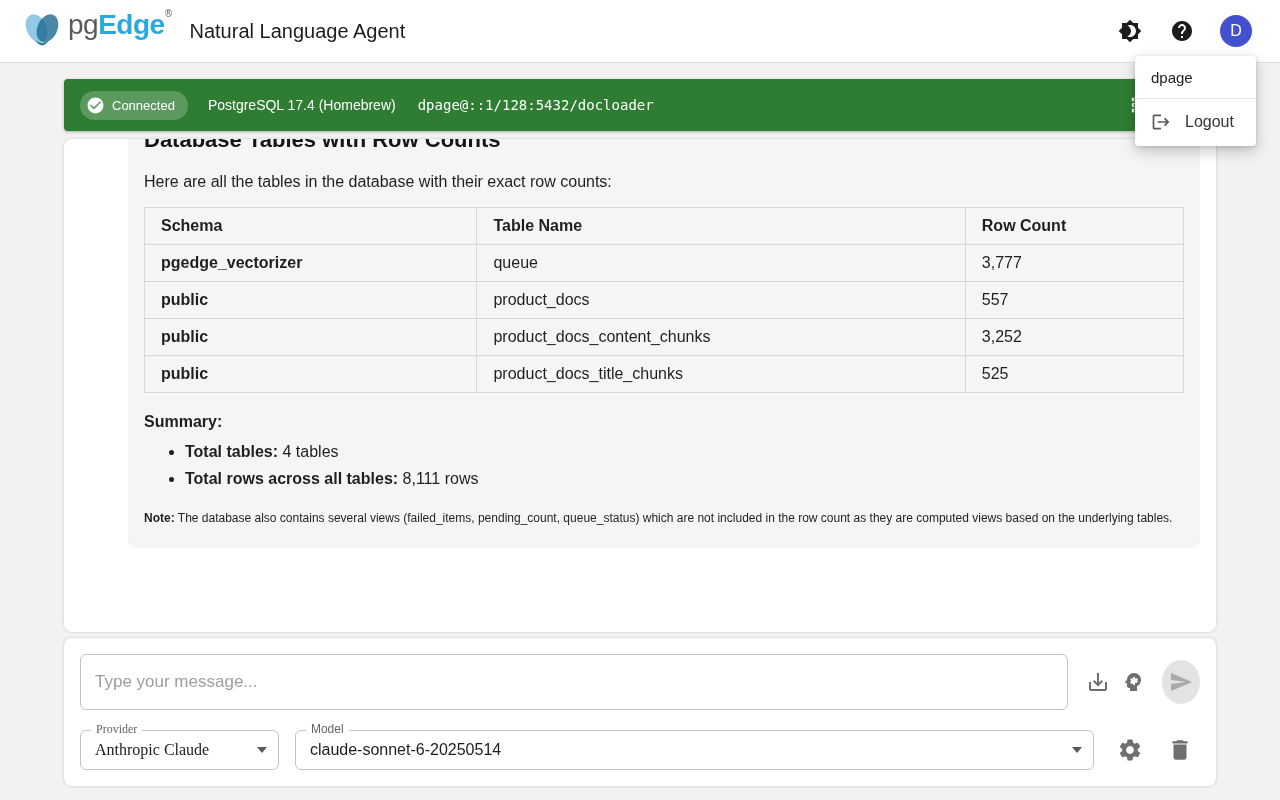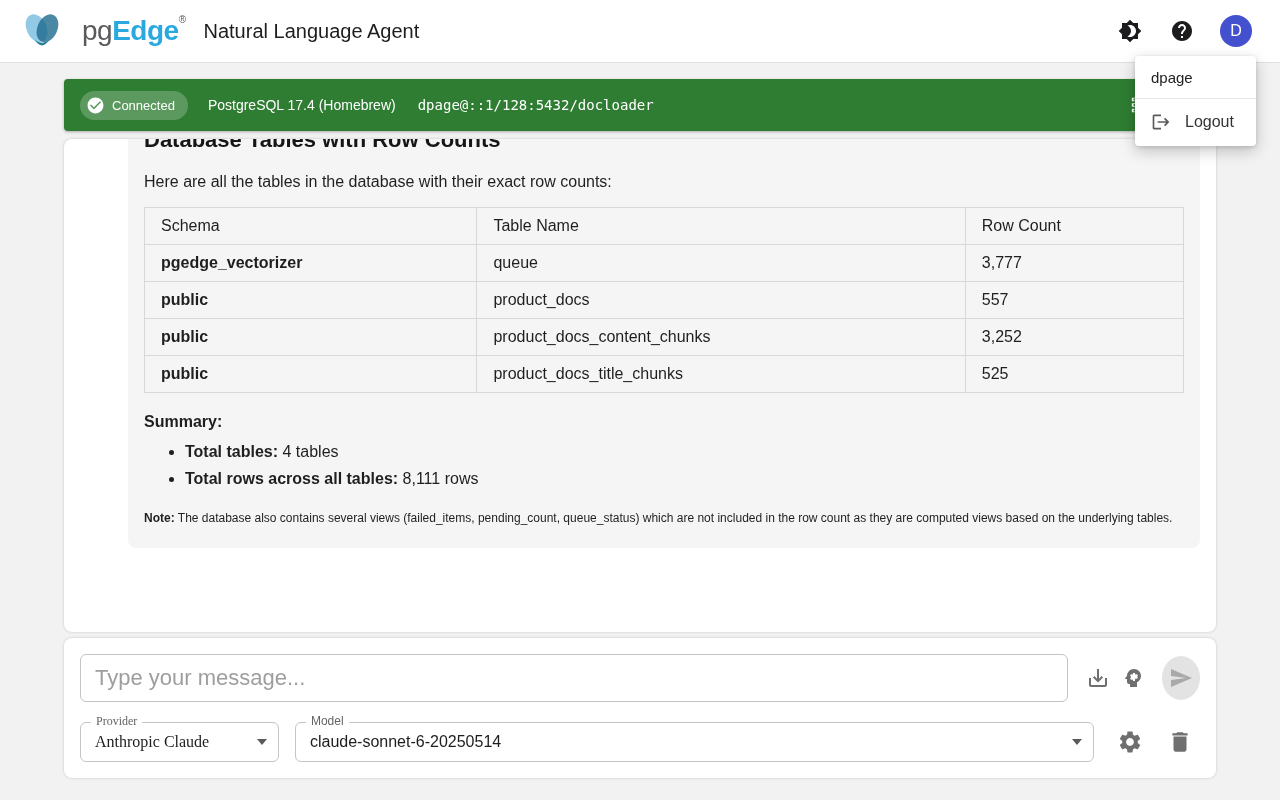--- a/index.html
+++ b/index.html
@@ -2,21 +2,21 @@
 <html><head>
 <meta charset="utf-8">
 <style>
   * { box-sizing: border-box; margin: 0; padding: 0; }
   html,body { width:1280px; height:800px; overflow:hidden;
     font-family:"Liberation Sans", sans-serif; background:#f2f2f2; }
 
   
   .app-header { height:63px; background:#fff; border-bottom:1px solid #e0e0e0;
     display:flex; align-items:center; padding:0 28px 0 20px; position:relative; z-index:5; }
-  .logo { display:flex; align-items:center; gap:18px; }
+  .logo { display:flex; align-items:flex-start; gap:4px; }
   .logo-text { font-size:28px; line-height:1; letter-spacing:-0.5px; }
   .logo-pg { color:#595a5c; font-weight:400; }
   .logo-edge { color:#29a9e0; font-weight:700; }
   .logo-reg { font-size:10px; color:#595a5c; vertical-align:top; position:relative; top:-2px; }
   .app-title { margin-left:18px; font-size:20px; color:#1d1d1f; font-weight:400; }
   .header-actions { margin-left:auto; display:flex; align-items:center; gap:24px; }
   .hdr-icon-btn { width:28px; height:28px; border:none; background:transparent; cursor:pointer;
     display:flex; align-items:center; justify-content:center; padding:0; }
   .hdr-icon-btn svg { width:24px; height:24px; fill:#1c1c1e; }
   .avatar { width:32px; height:32px; border-radius:50%; background:#4351ce; color:#fff;
@@ -48,34 +48,34 @@
   
   .chat-panel { margin:8px 64px 0; height:493px; background:#fff; border-radius:8px;
     box-shadow:0 0 3px rgba(0,0,0,.18); overflow:hidden; }
   .message-bubble { margin:-26px 16px 0 64px; background:#f5f5f5; border-radius:8px;
     padding:14px 16px 18px; color:#1f1f1f; }
   .msg-heading { font-size:22px; font-weight:700; margin:0 0 20px; color:#161616; }
   .msg-intro { font-size:16px; margin:0 0 16px; }
   .counts-table { width:100%; border-collapse:collapse; font-size:16px; margin:0 0 20px; }
   .counts-table th, .counts-table td { border:1px solid #d8d8d8; text-align:left;
     padding:9px 16px; }
-  .counts-table th { font-weight:400; }
+  .counts-table th { font-weight:700; }
   .col-schema { width:32%; } .col-table { width:47%; } .col-count { width:21%; }
   .b { font-weight:700; }
   .summary-heading { font-size:16px; font-weight:700; margin:16px 0 12px; }
   .summary-list { margin:0 0 18px; padding-left:30px; font-size:16px; }
   .summary-list li { margin-bottom:9px;margin-left:11px; }
   .note-p { font-size:12px; line-height:24px; }
 
   
   .composer { margin:6px 64px 0; background:#fff; border-radius:8px;
     box-shadow:0 0 3px rgba(0,0,0,.18); padding:16px; }
   .composer-row1 { display:flex; align-items:center; }
-  .msg-input { flex:0 0 988px; height:48px; border:1px solid #c4c4c4; border-radius:6px;
-    font-size:22px; padding:0 14px; color:#333; outline:none; background:#fff;
+  .msg-input { flex:0 0 988px; height:56px; border:1px solid #c4c4c4; border-radius:6px;
+    font-size:17px; padding:0 14px; color:#333; outline:none; background:#fff;
     font-family:"Liberation Sans", sans-serif; }
   .msg-input::placeholder { color:#9e9e9e; }
   .icon-btn { width:40px; height:40px; border:none; background:transparent; cursor:pointer;
     display:flex; align-items:center; justify-content:center; padding:0; }
   .icon-btn svg { width:24px; height:24px; fill:#6f6f6f; }
   .dl-btn { margin-left:13px; }
   .send-btn { width:44px; height:44px; border-radius:50%; background:#e3e3e3; border:none;
     margin-left:12px; display:flex; align-items:center; justify-content:center; cursor:default; }
   .send-btn svg { width:24px; height:24px; fill:#a9a9a9; }
 

